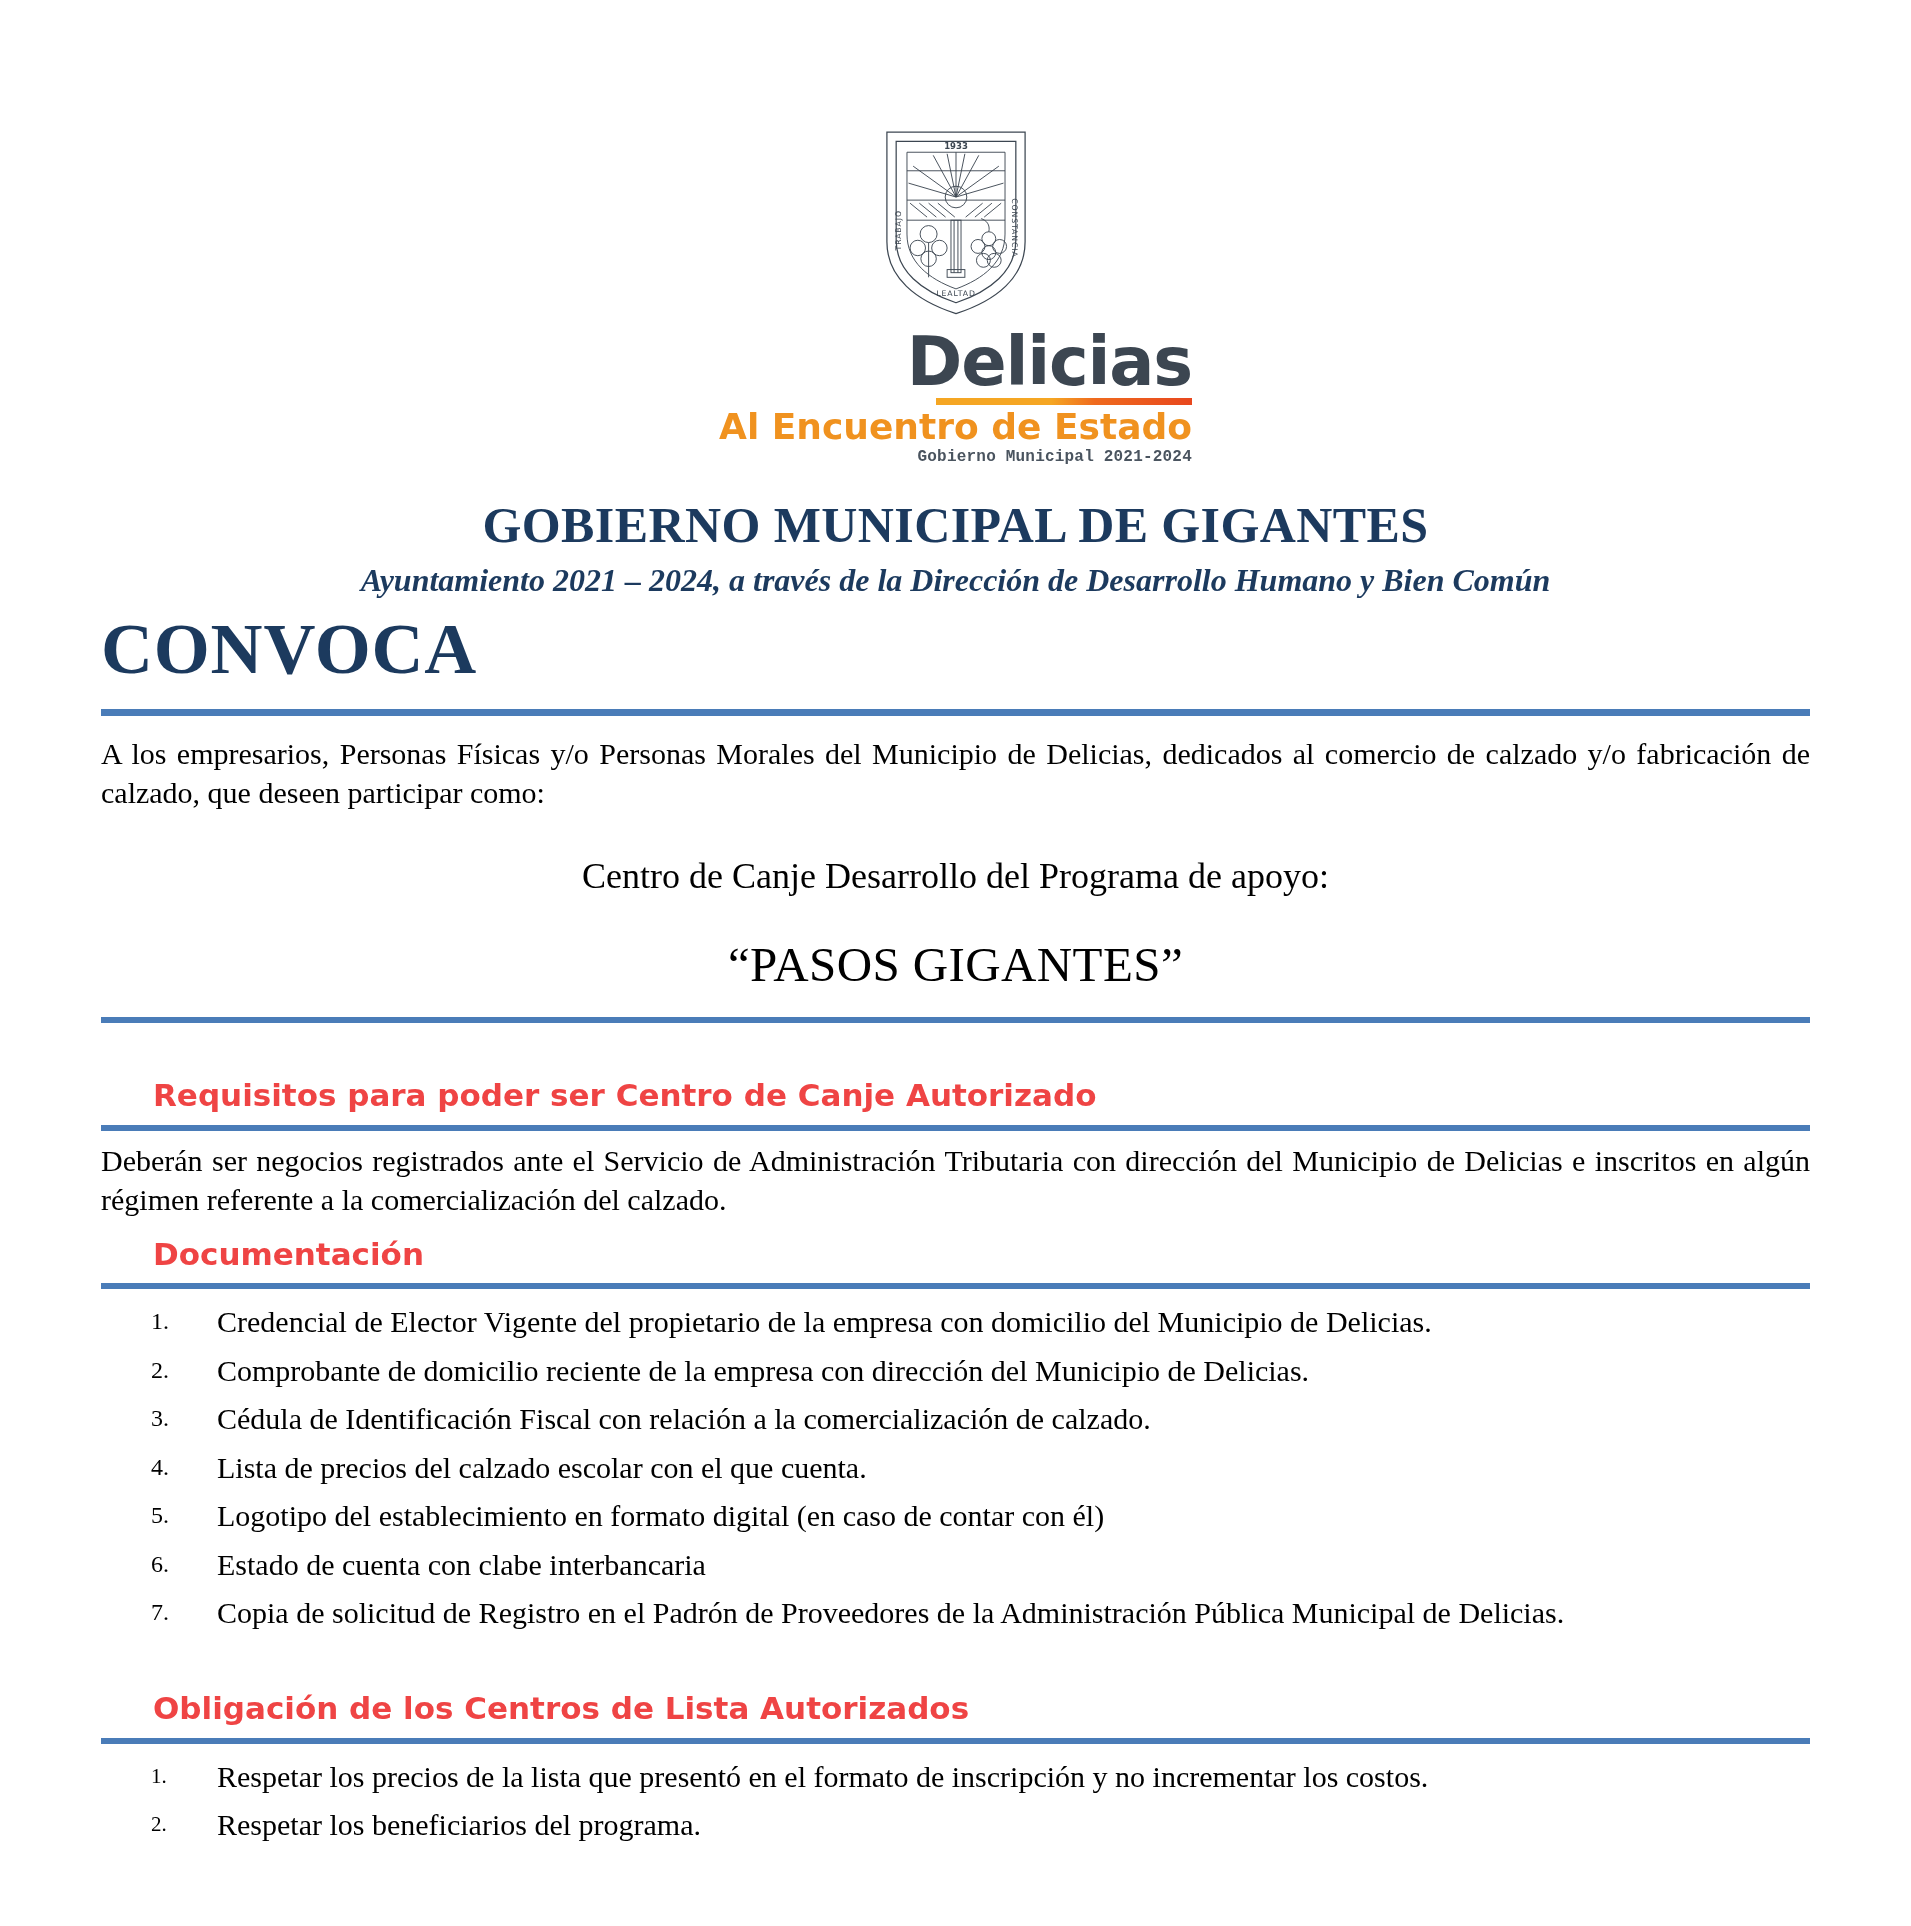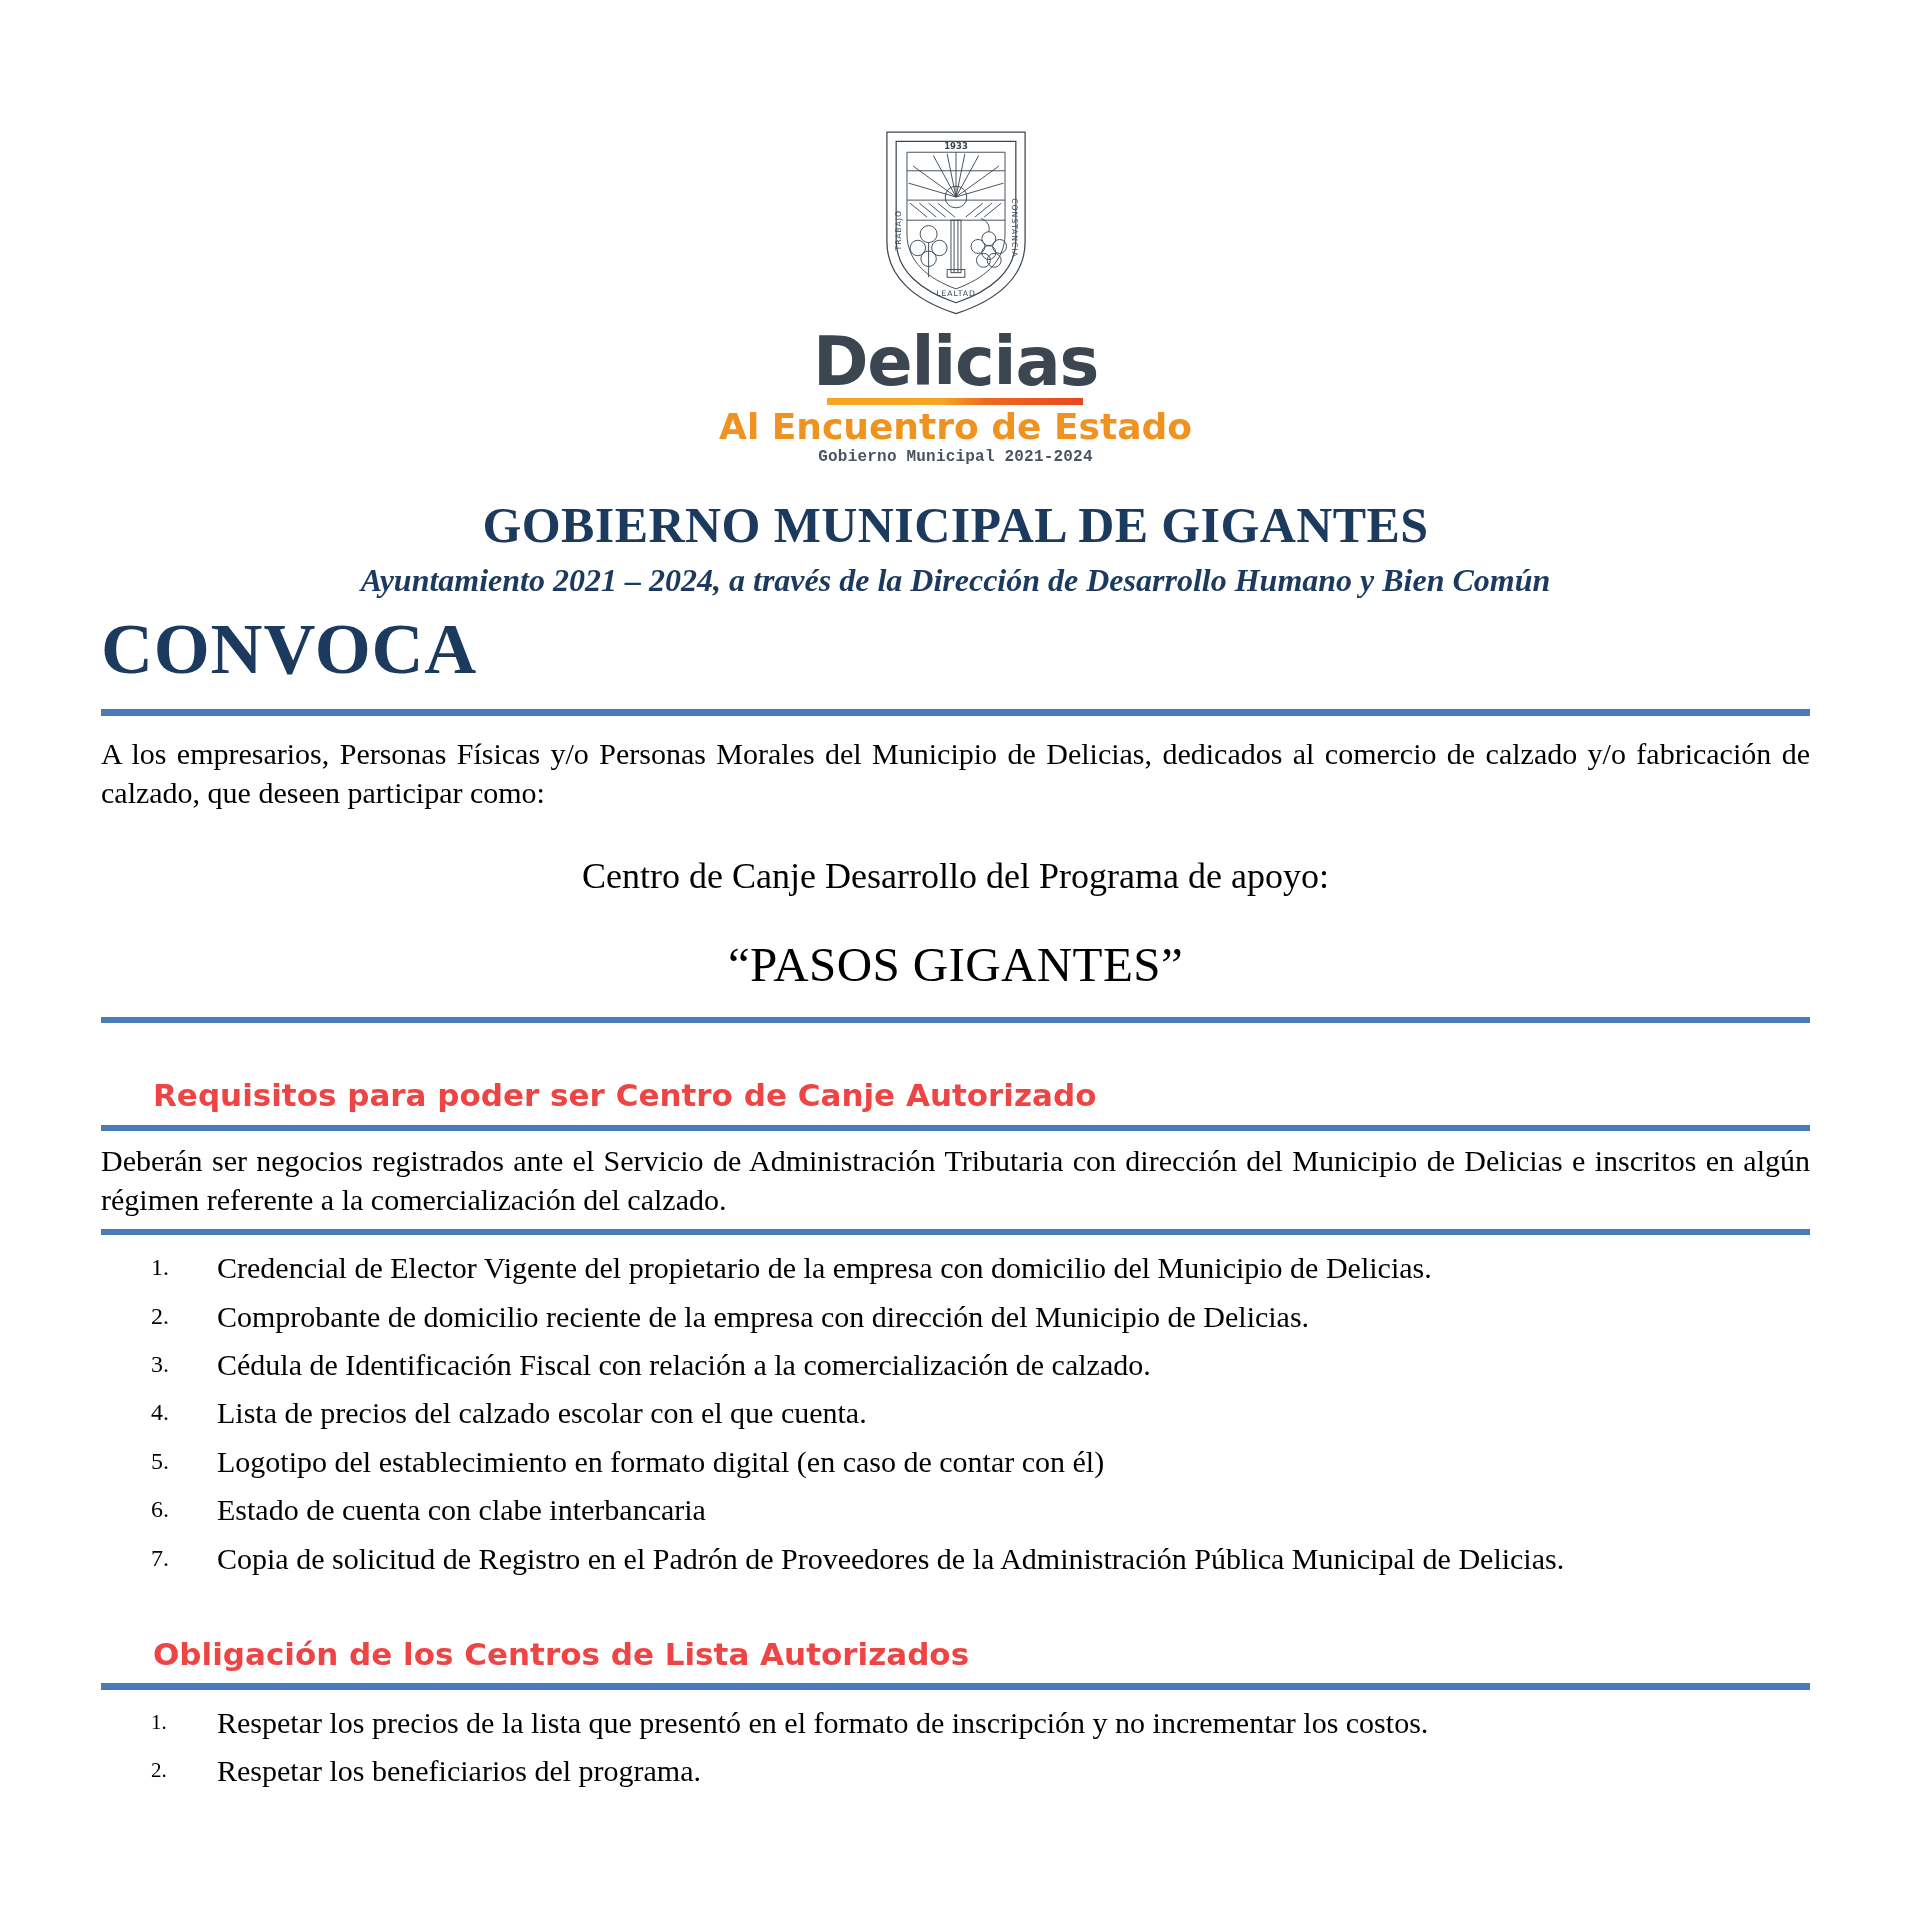--- a/index.html
+++ b/index.html
@@ -34,21 +34,21 @@
   }
   .crest {
     width: 166px;
     height: 193px;
     display: block;
   }
   .wordmark {
     margin-top: 11.6px;
     display: flex;
     flex-direction: column;
-    align-items: center;
+    align-items: flex-end;
   }
   .wordmark-name {
     font-family: "DejaVu Sans", sans-serif;
     font-weight: 700;
     font-size: 67px;
     line-height: 0.95;
     letter-spacing: -1.2px;
     color: #3c4651;
   }
   .wordmark-rule {
@@ -282,20 +282,21 @@
   <div class="para">A los empresarios, Personas Físicas y/o Personas Morales del Municipio de Delicias, dedicados al comercio de calzado y/o fabricación de calzado, que deseen participar como:</div>
   <div class="center-line">Centro de Canje Desarrollo del Programa de apoyo:</div>
   <div class="program-name">“PASOS GIGANTES”</div>
 
   <div class="rule r-mid"></div>
 
   <div class="section-head sh-gap-1">Requisitos para poder ser Centro de Canje Autorizado</div>
   <div class="rule after-head"></div>
   <div class="para tight">Deberán ser negocios registrados ante el Servicio de Administración Tributaria con dirección del Municipio de Delicias e inscritos en algún régimen referente a la comercialización del calzado.</div>
 
+  <div class="section-head sh-gap-2">Documentación</div>
   <div class="rule after-head"></div>
 
   <ol class="doc-list">
     <li class="li-row">
       <span class="li-num">1.</span>
       <span class="li-text">Credencial de Elector Vigente del propietario de la empresa con domicilio del Municipio de Delicias.</span>
     </li>
     <li class="li-row">
       <span class="li-num">2.</span>
       <span class="li-text">Comprobante de domicilio reciente de la empresa con dirección del Municipio de Delicias.</span>

